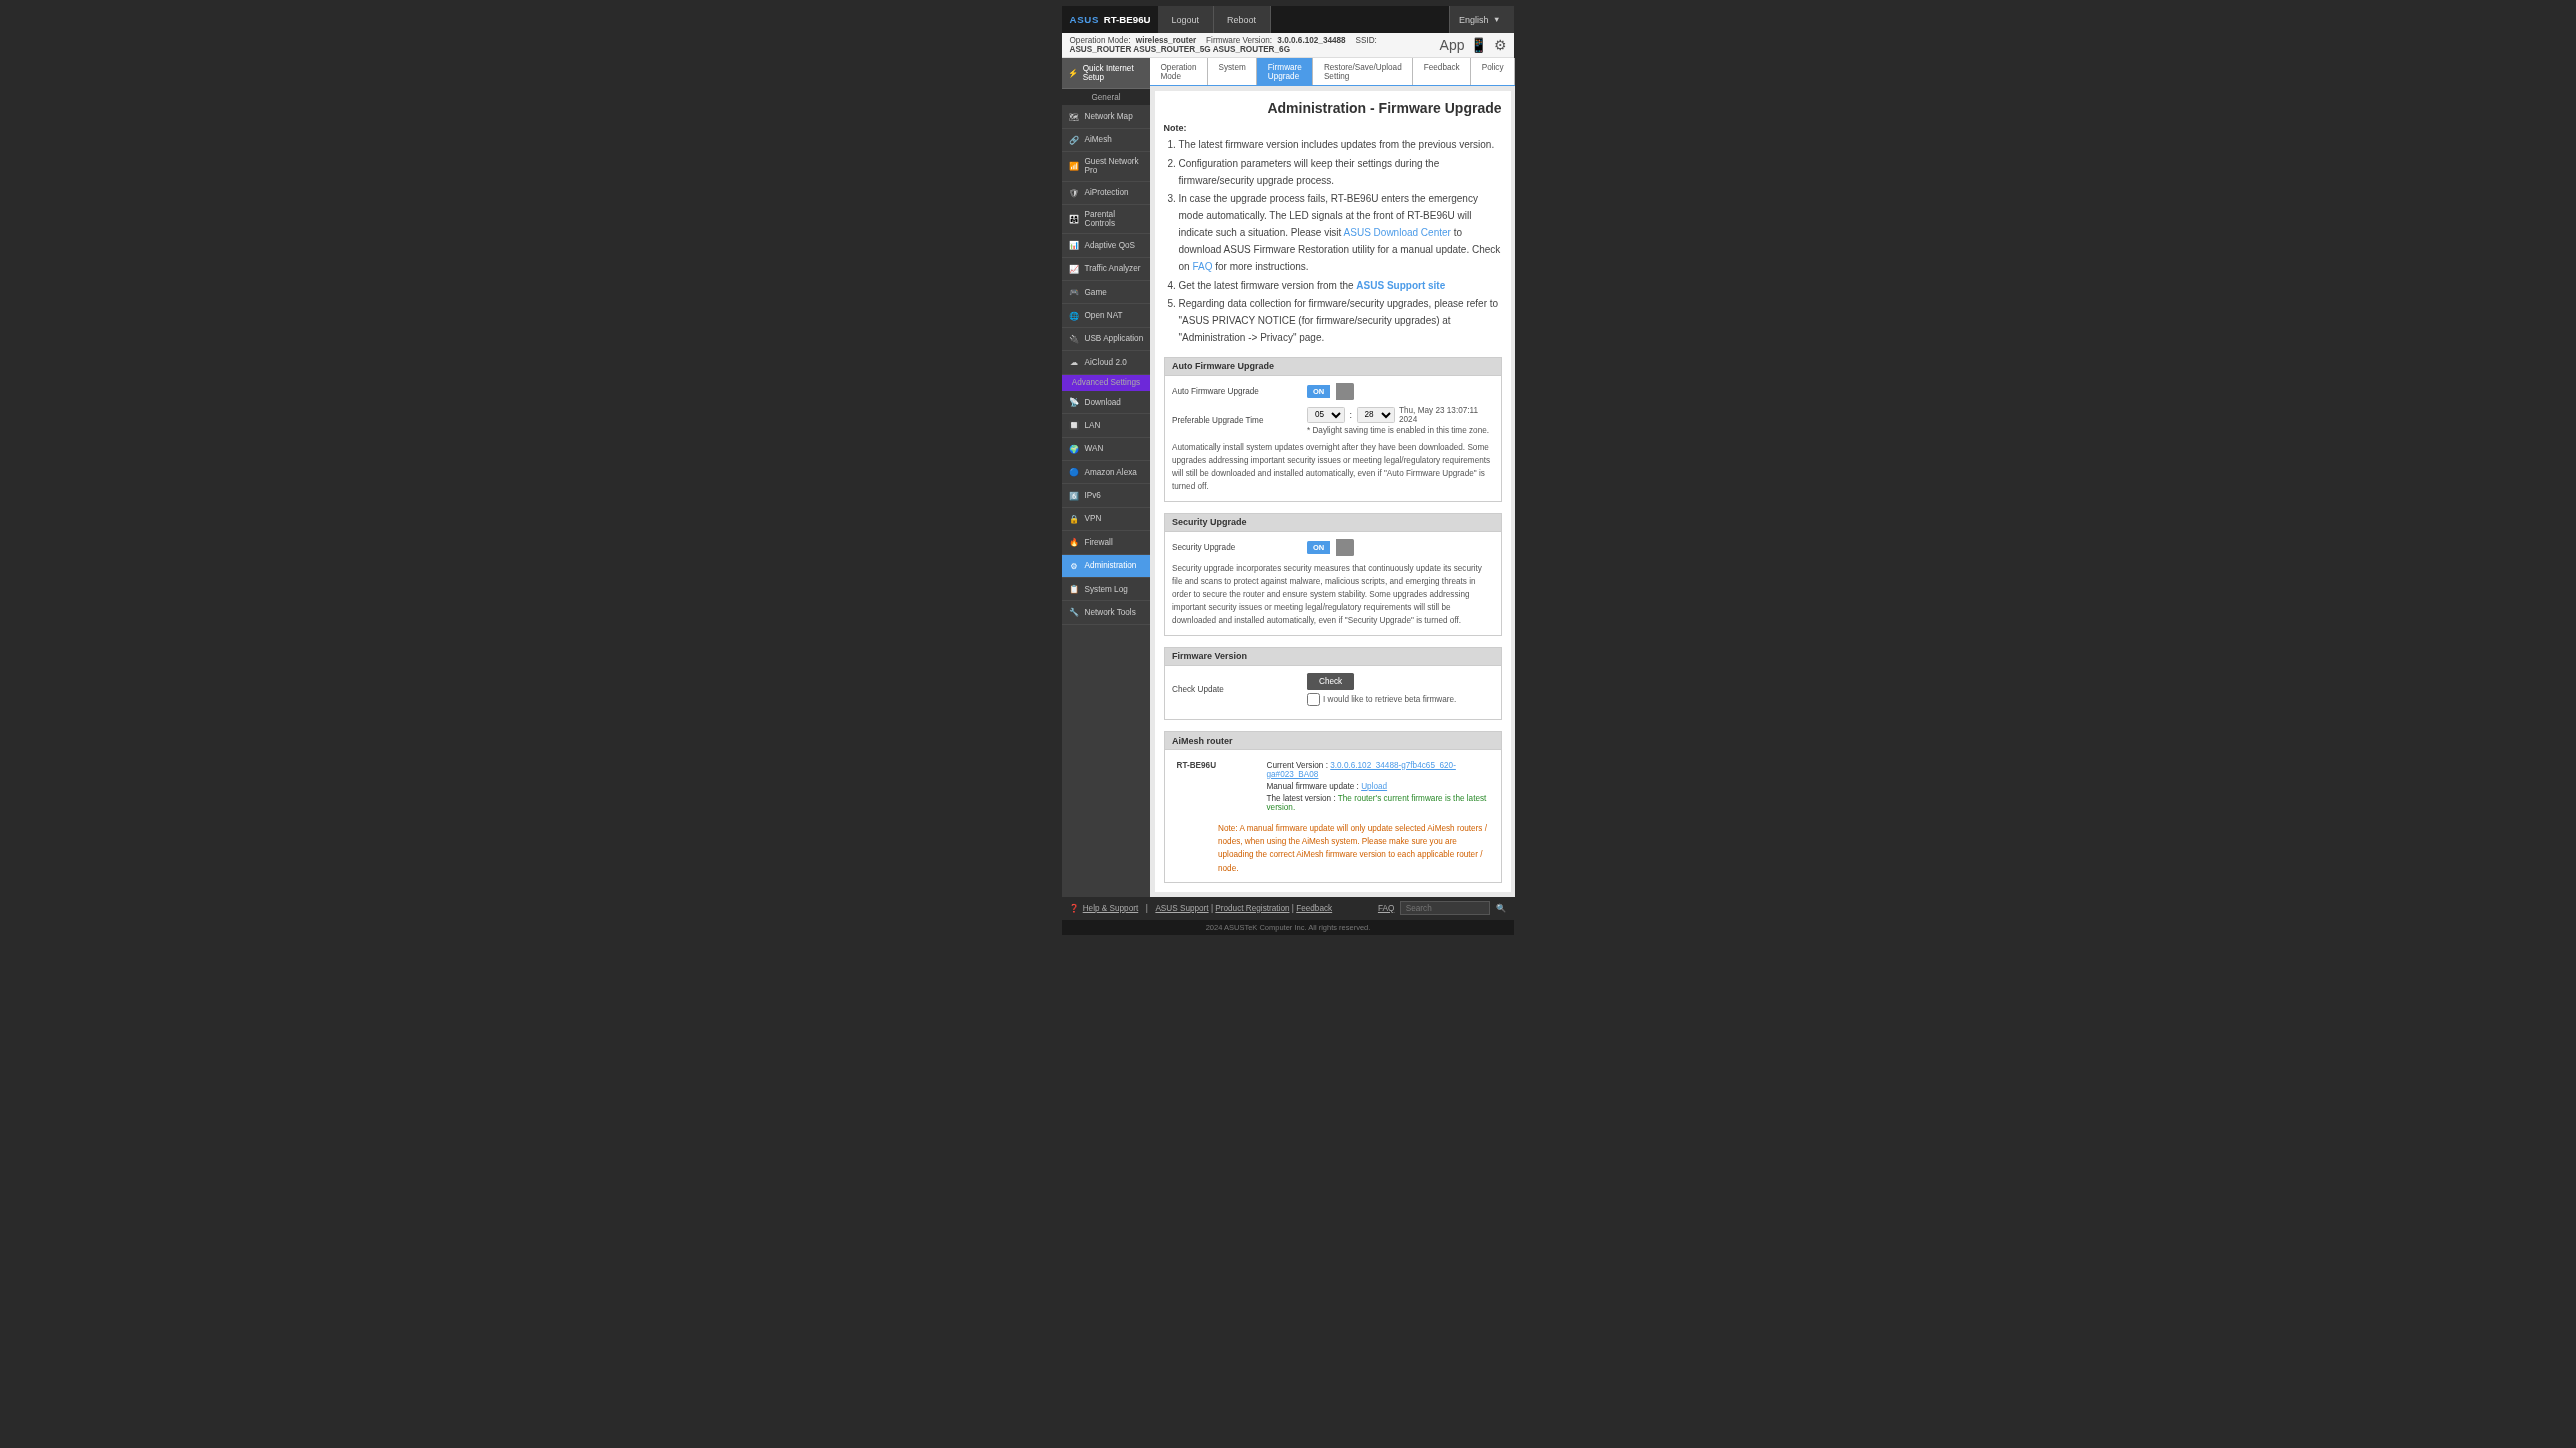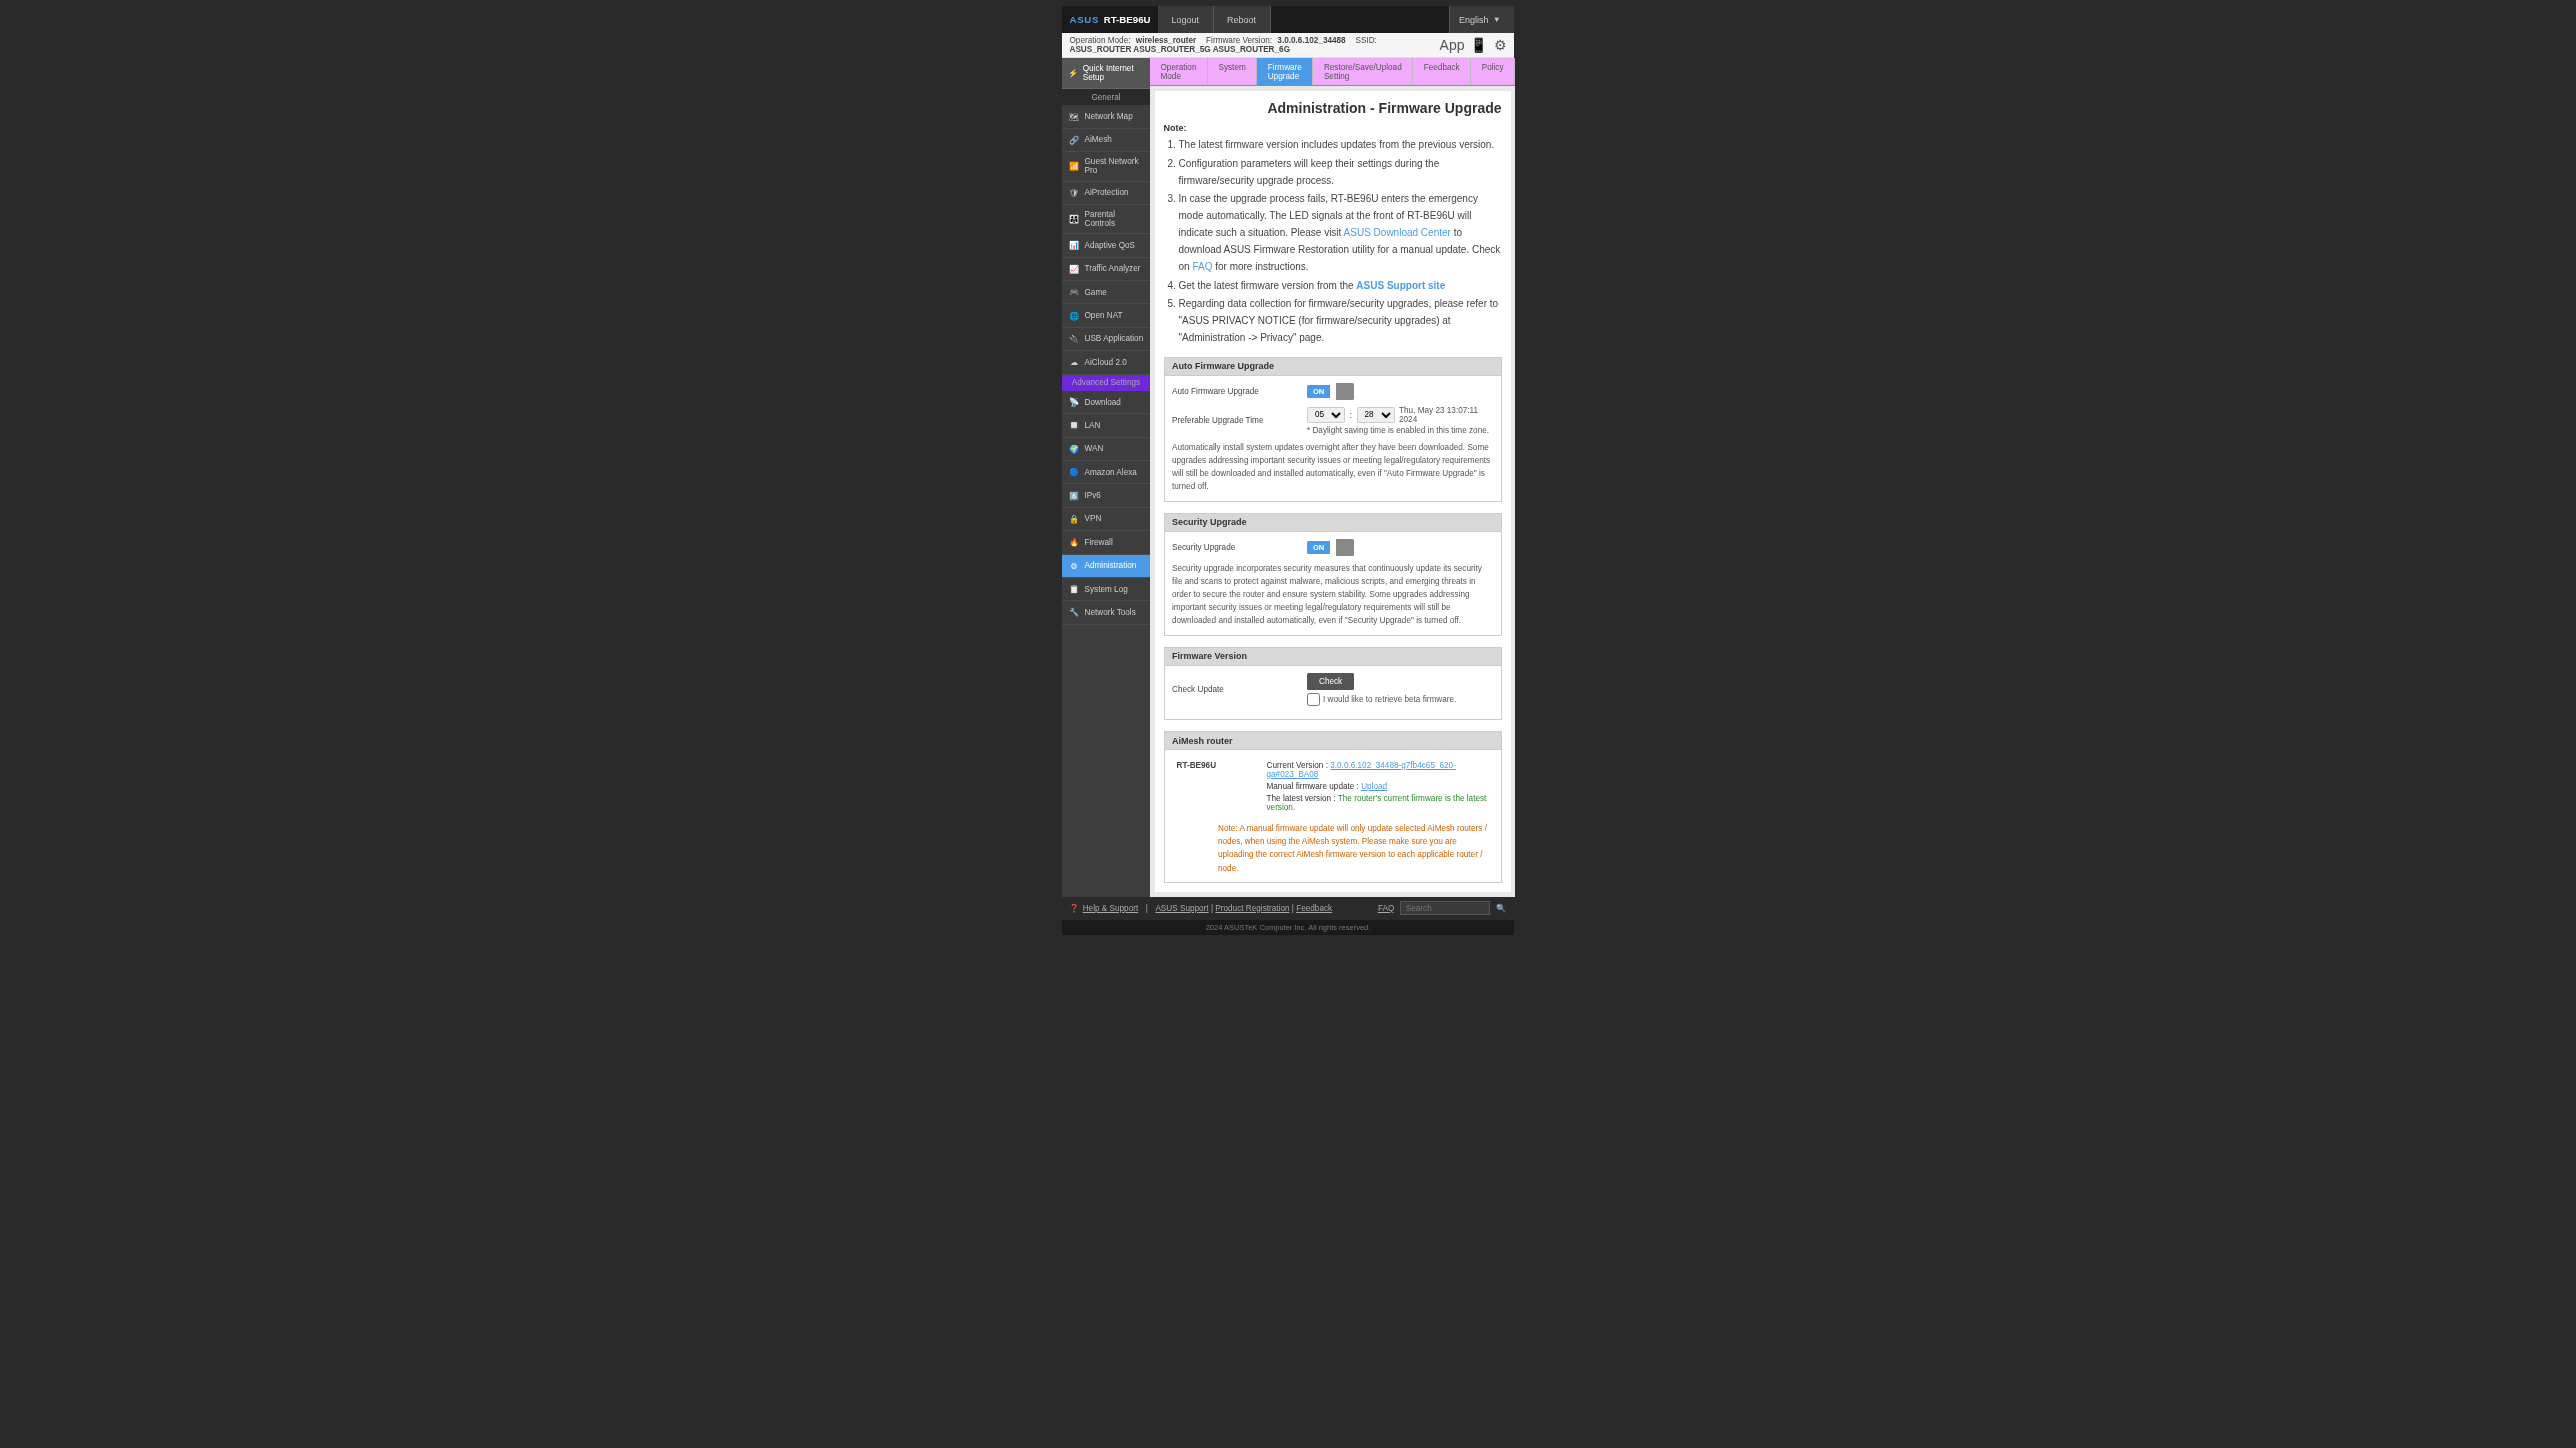--- a/index.html
+++ b/index.html
@@ -143,21 +143,21 @@
     .tabs-bar {
       background: #d0d0d0;
       display: flex;
       border-bottom: 1.5px solid #4c9be8;
     }
     .tab-item {
       padding: 4.5px 10.5px;
       font-size: 8.2px;
       color: #555;
       cursor: pointer;
-      background: #f0abfc;
+      background: #ffffff;
       border-right: 0.7px solid #bbb;
     }
     .tab-item.active { background: #4c9be8; color: #fff; }
 
     
     .page-content {
       background: #fff;
       margin: 4.5px;
       padding: 9px;
       min-height: 464px;

